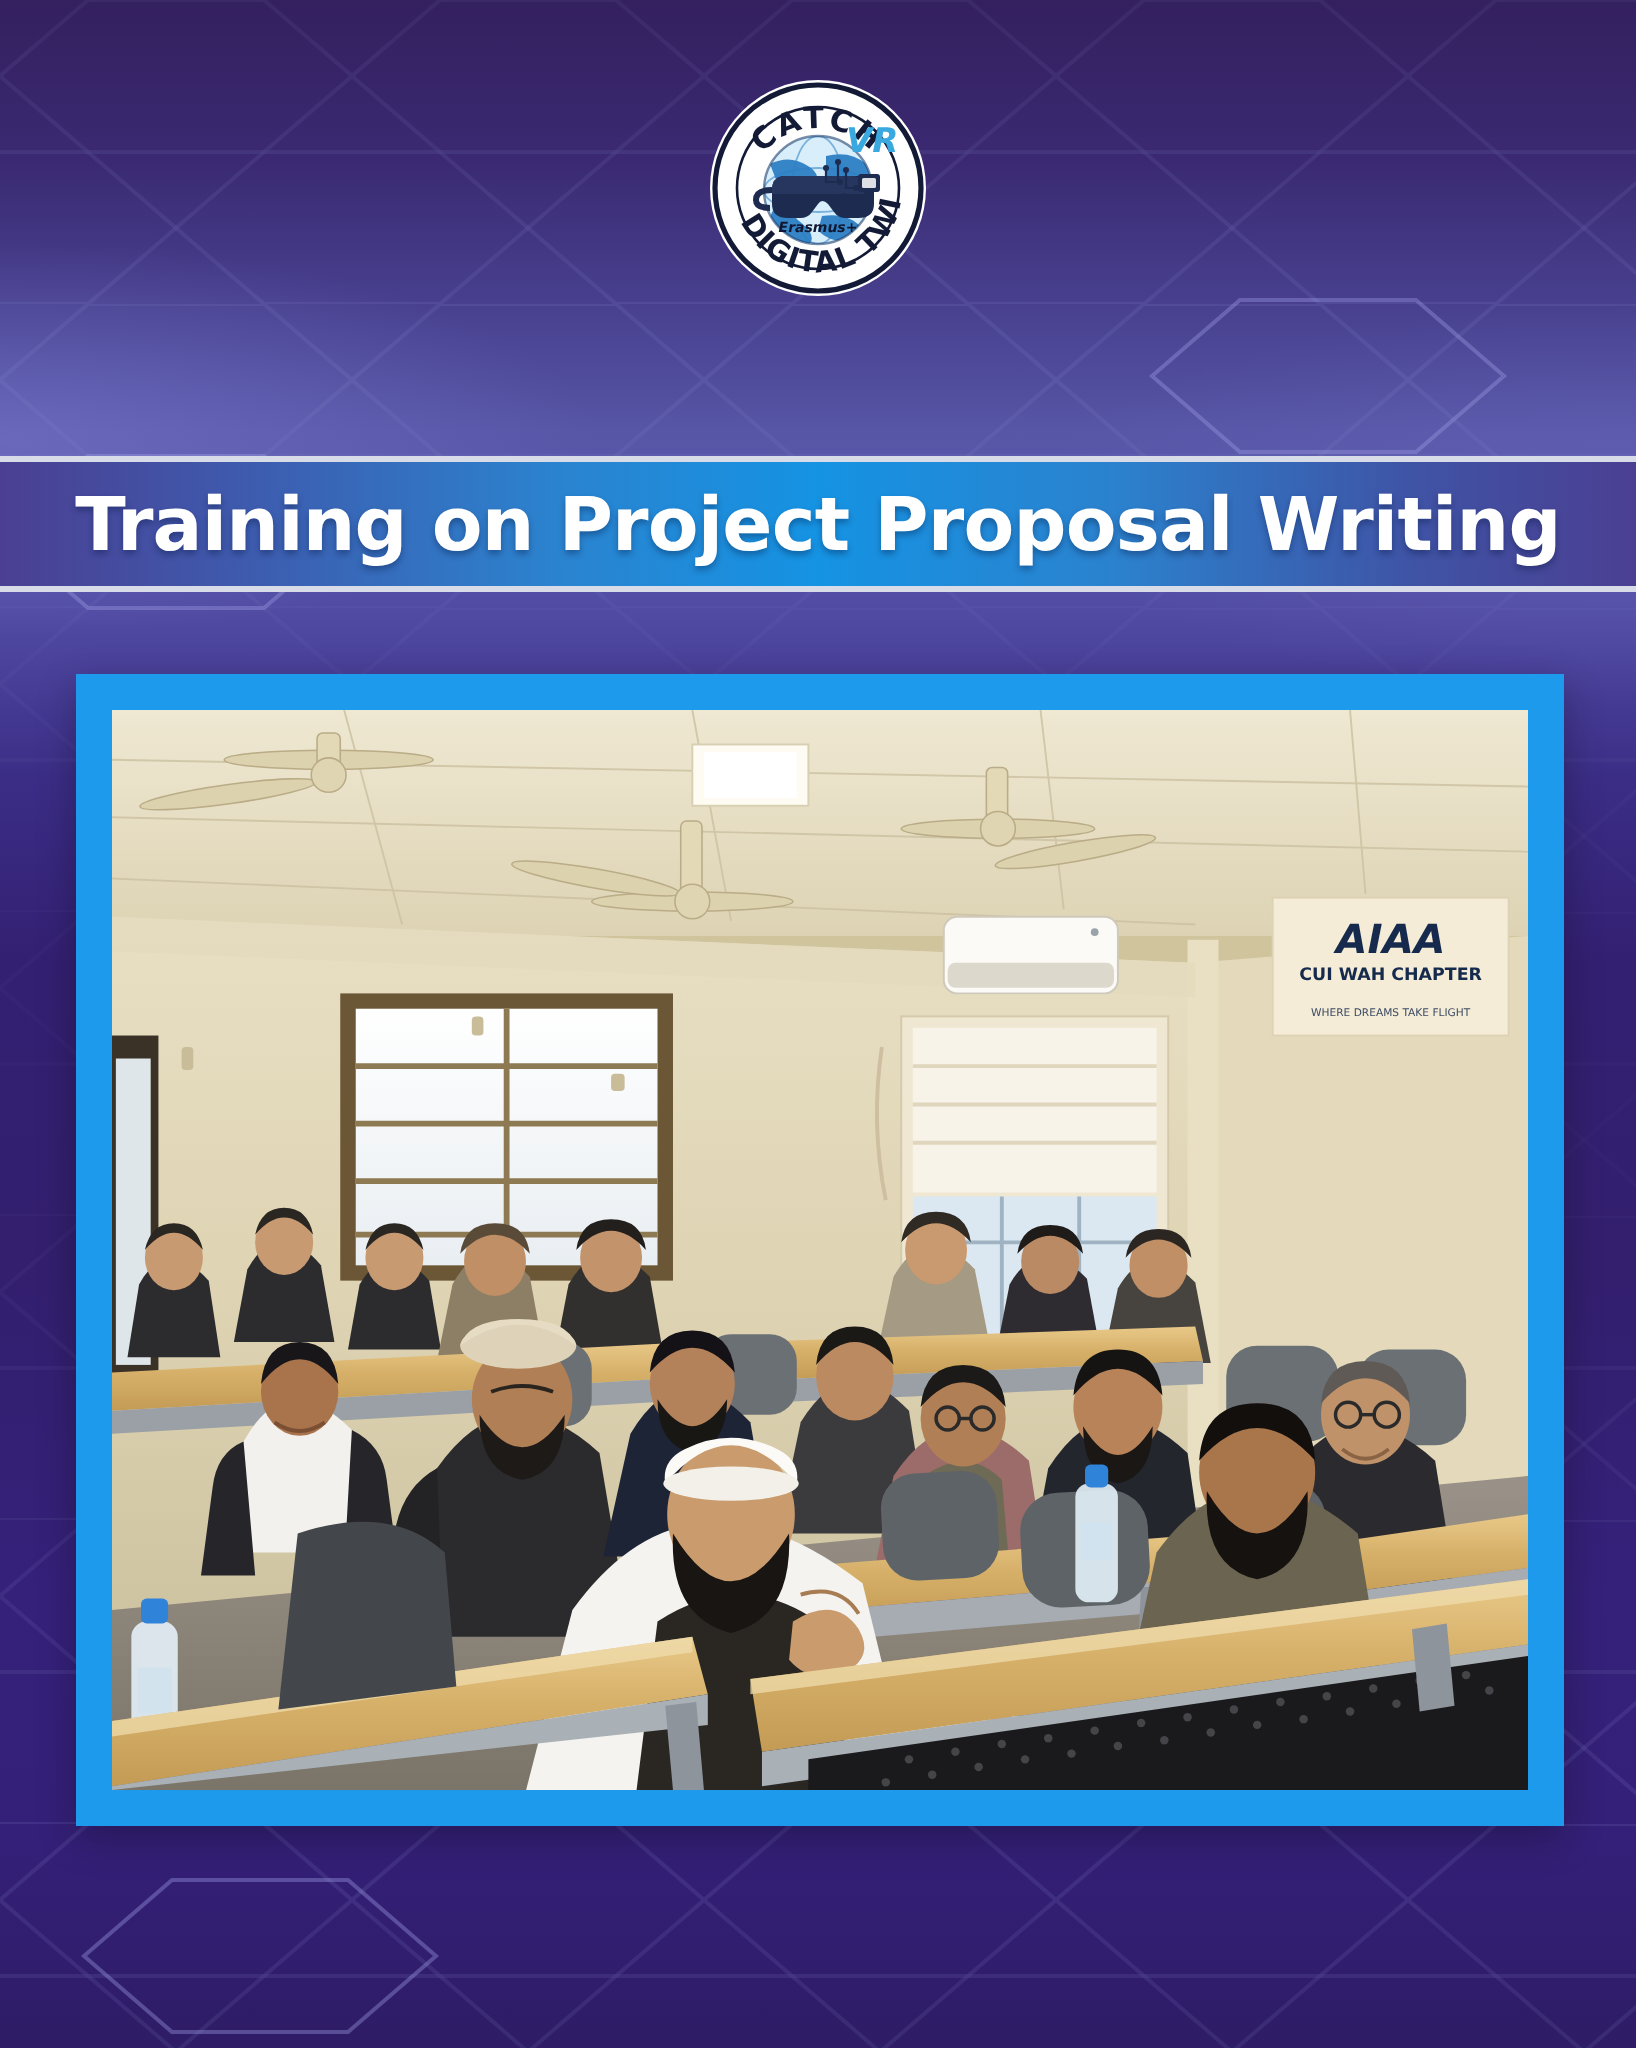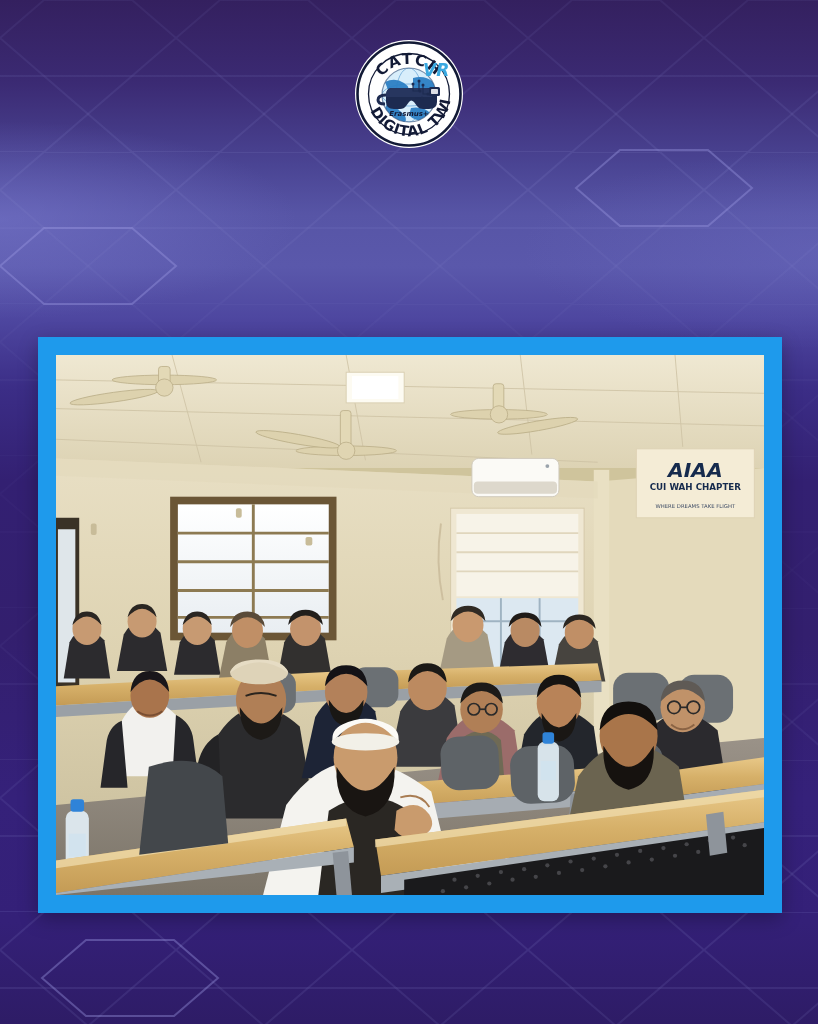--- a/index.html
+++ b/index.html
@@ -199,20 +199,23 @@
 
         <text font-family="DejaVu Sans, sans-serif" font-size="14.5" font-weight="bold" fill="#121a36" letter-spacing="0.8">
           <textPath href="#arcBot" startOffset="13%">DIGITAL TWIN</textPath>
         </text>
 
         <text x="56" y="78" text-anchor="middle" font-family="DejaVu Sans, sans-serif" font-size="7" font-weight="bold" font-style="italic" fill="#111833">Erasmus+</text>
       </svg>
     </div>
   </div>
 
+  <div class="title-banner">
+    <div class="title-text">Training on Project Proposal Writing</div>
+  </div>
 
   <div class="photo-frame">
     <div class="photo">
       <svg viewBox="0 0 732 564" xmlns="http://www.w3.org/2000/svg" preserveAspectRatio="none">
         <defs>
           <linearGradient id="wallG" x1="0" y1="0" x2="0" y2="1">
             <stop offset="0%" stop-color="#e8dfc4"></stop>
             <stop offset="55%" stop-color="#ded3b2"></stop>
             <stop offset="100%" stop-color="#cfc4a2"></stop>
           </linearGradient>

